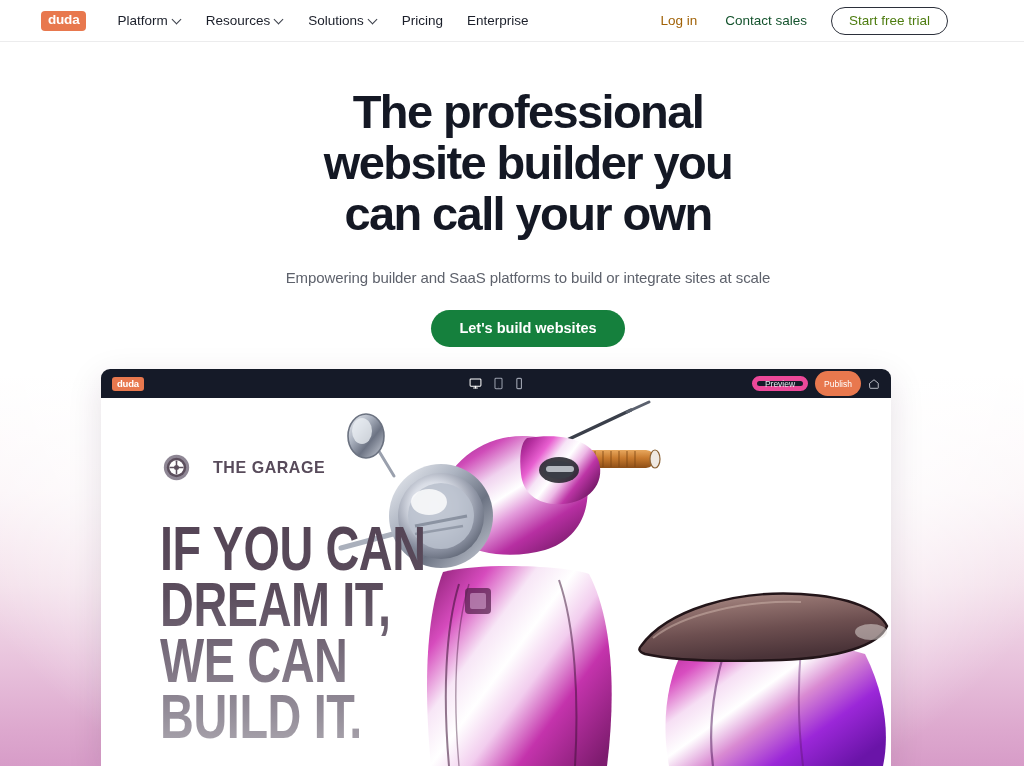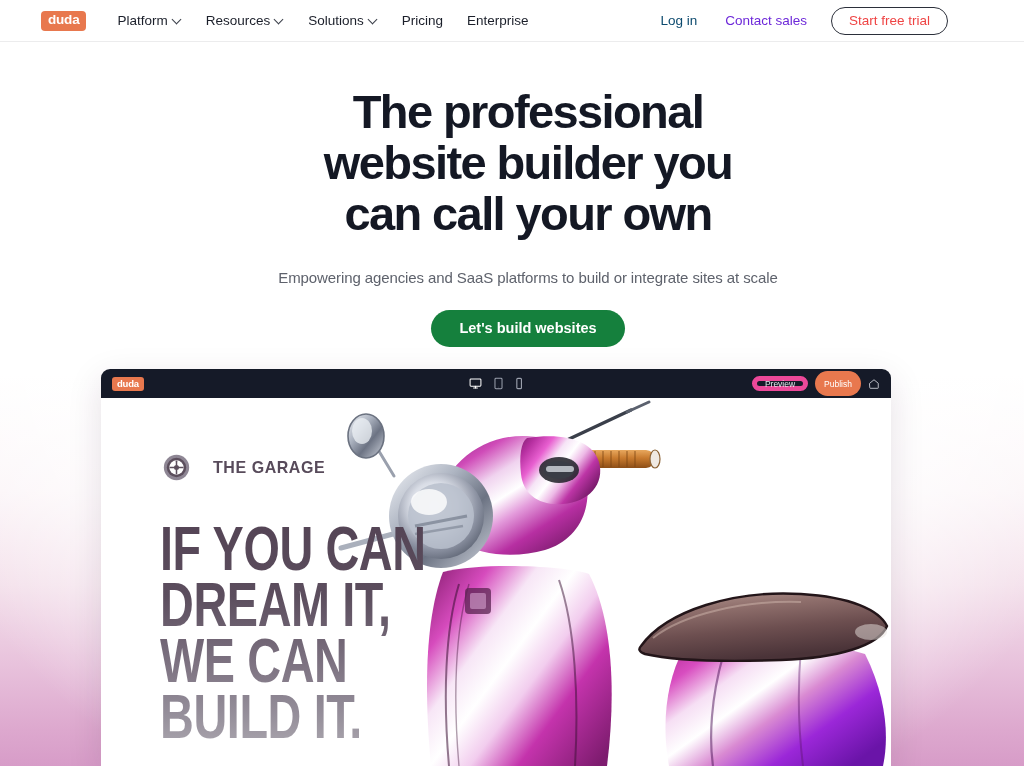--- a/index.html
+++ b/index.html
@@ -119,33 +119,33 @@
     display: flex;
     align-items: center;
     gap: 0;
   }
   .hr-link {
     font-size: 13.5px;
     padding: 0 14px;
     cursor: pointer;
     white-space: nowrap;
   }
-  .hr-link.muted { color: #0c4a6e; }
-  .hr-link.dark  { color: #6d28d9; }
+  .hr-link.muted { color: #a16207; }
+  .hr-link.dark  { color: #14532d; }
 
   .btn-outline {
     margin-left: 10px;
     border: 1.3px solid #2b2f3a;
     border-radius: 40px;
     height: 28px;
     padding: 0 17px;
     display: flex;
     align-items: center;
     font-size: 13.5px;
-    color: #ef4444;
+    color: #4d7c0f;
     background: transparent;
     cursor: pointer;
     white-space: nowrap;
     font-family: inherit;
   }
 
   
   .hero {
     position: absolute;
     left: 0; top: 42px;
@@ -368,21 +368,21 @@
   </div>
 
 </header>
 
 <section class="hero">
   <h1 class="hero-title">
     <span>The professional</span><br>
     <span>website builder you</span><br>
     <span>can call your own</span>
   </h1>
-  <p class="hero-sub">Empowering agencies and SaaS platforms to build or integrate sites at scale</p>
+  <p class="hero-sub">Empowering builder and SaaS platforms to build or integrate sites at scale</p>
   <div>
     <button class="hero-cta">Let's build websites</button>
   </div>
 </section>
 
 <div class="editor-frame">
 
   <div class="editor-toolbar">
 
     <div class="tb-logo">

